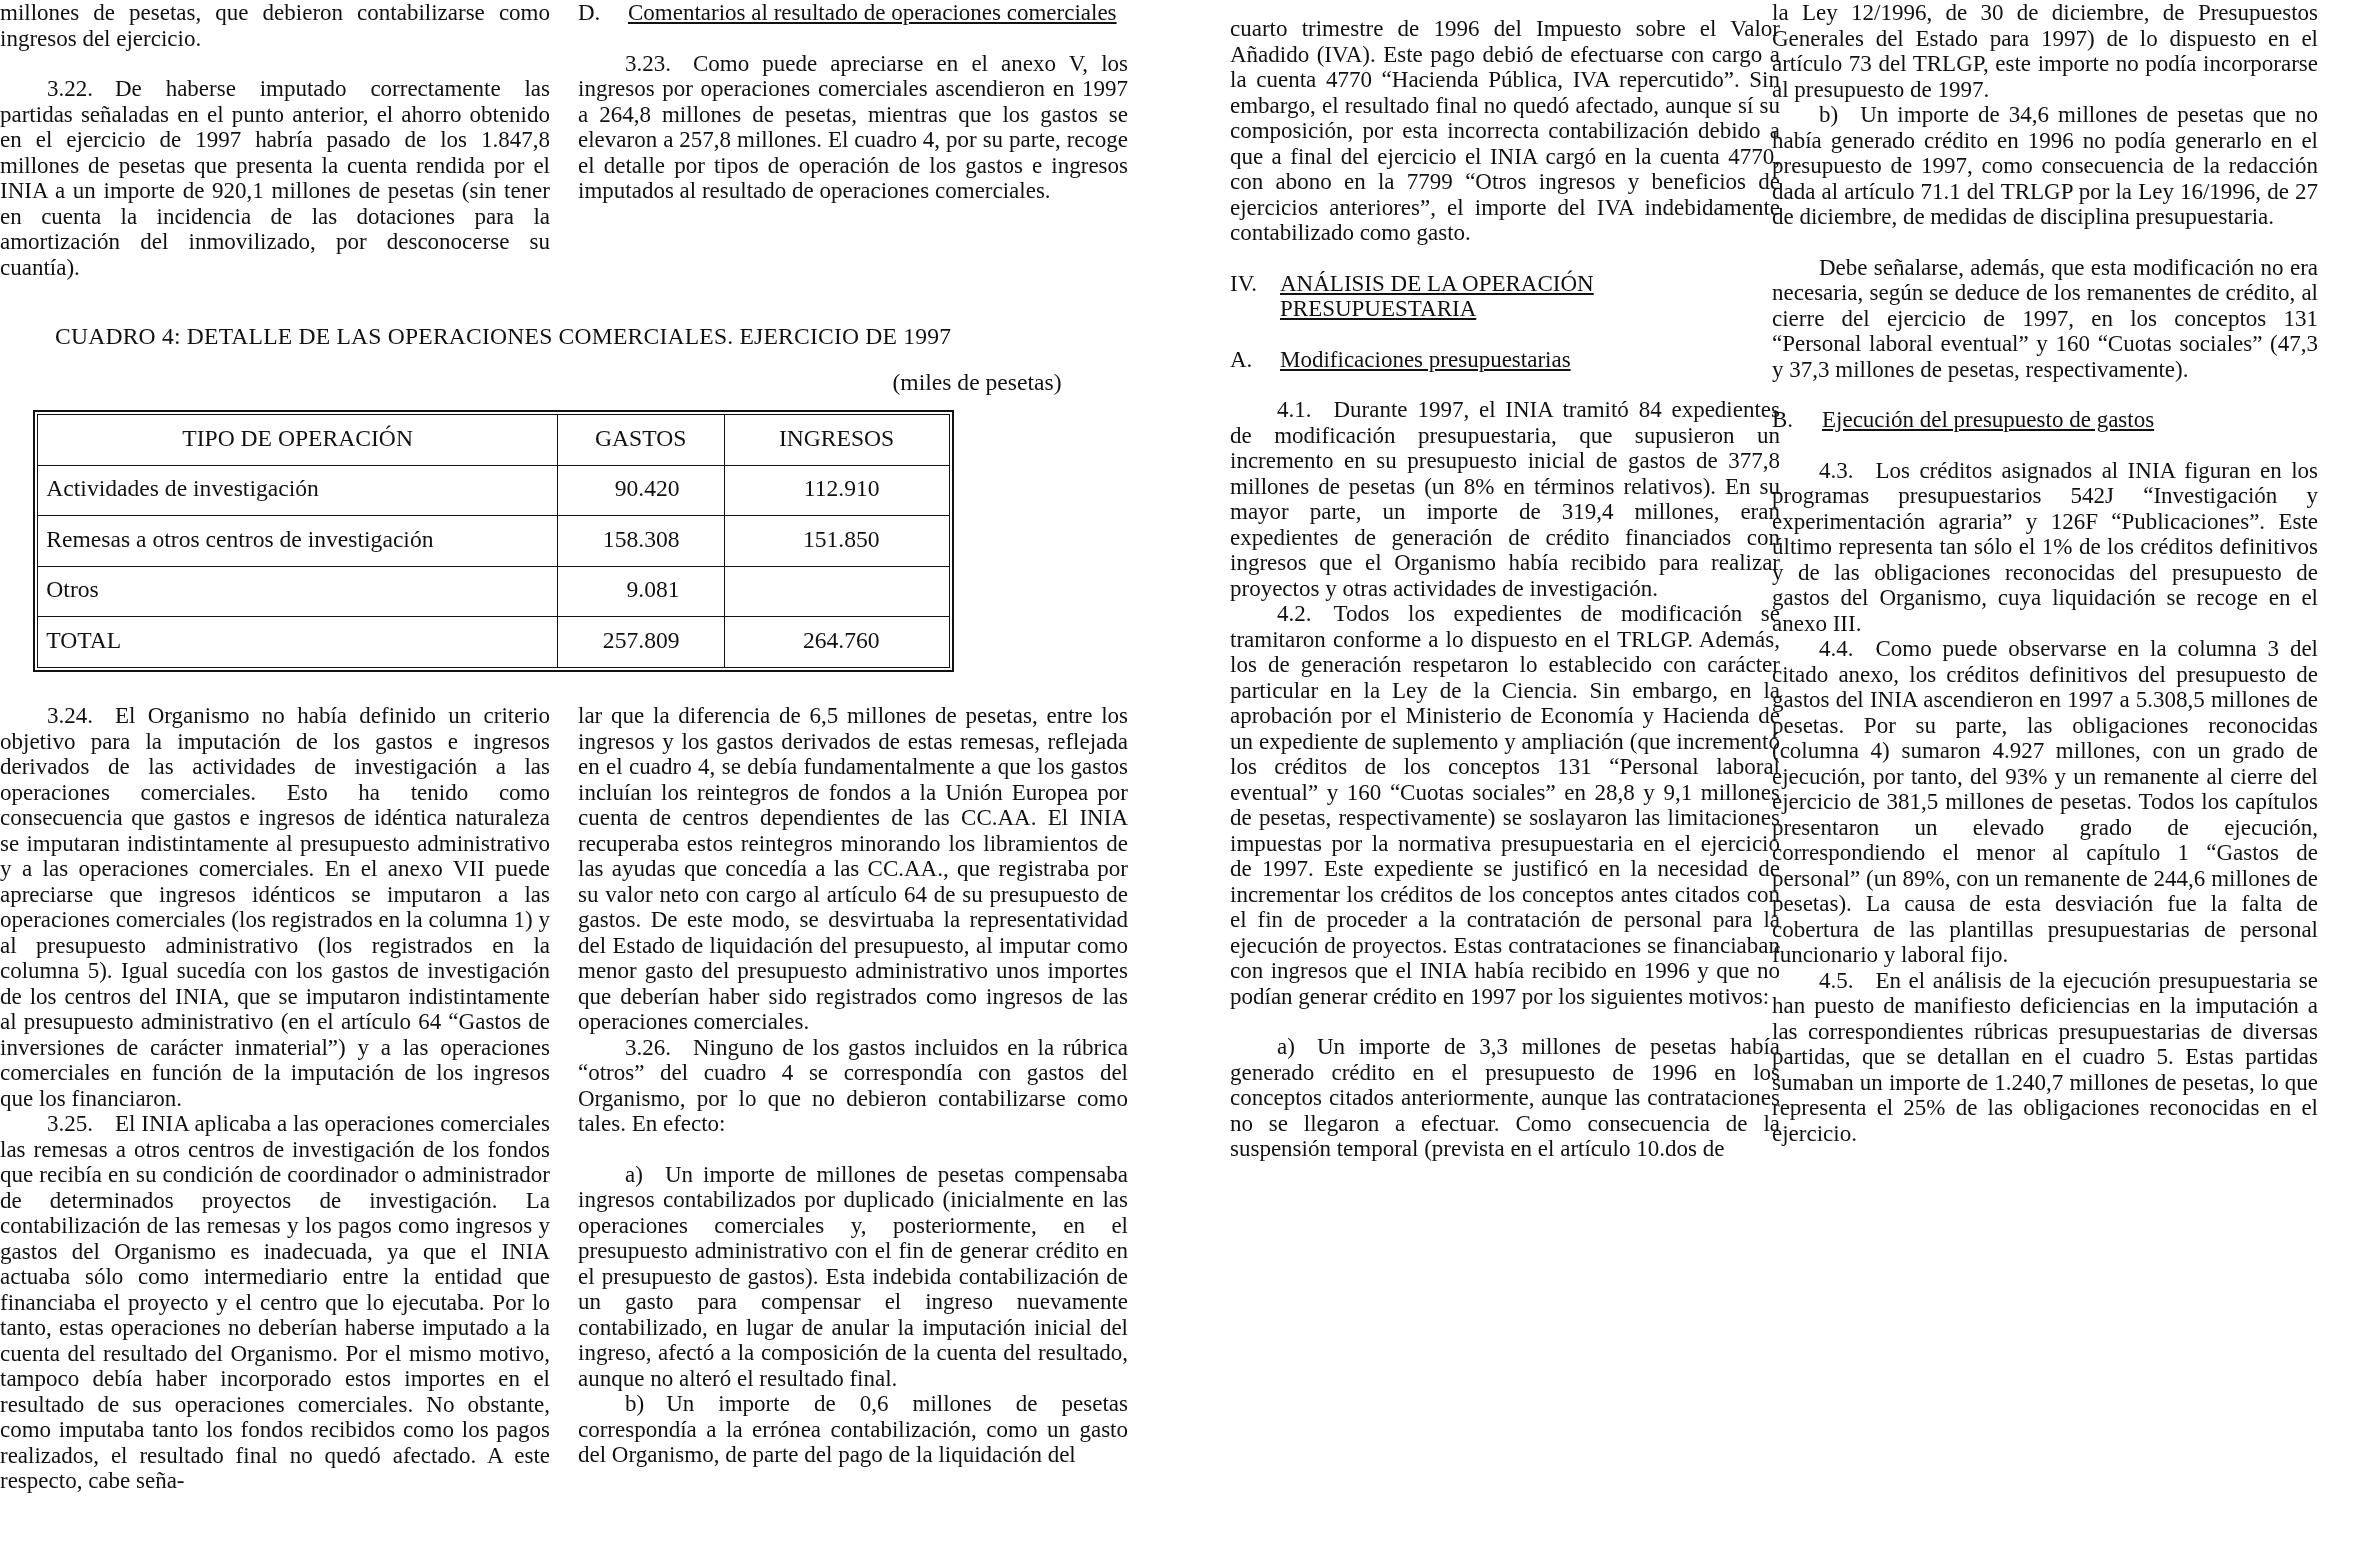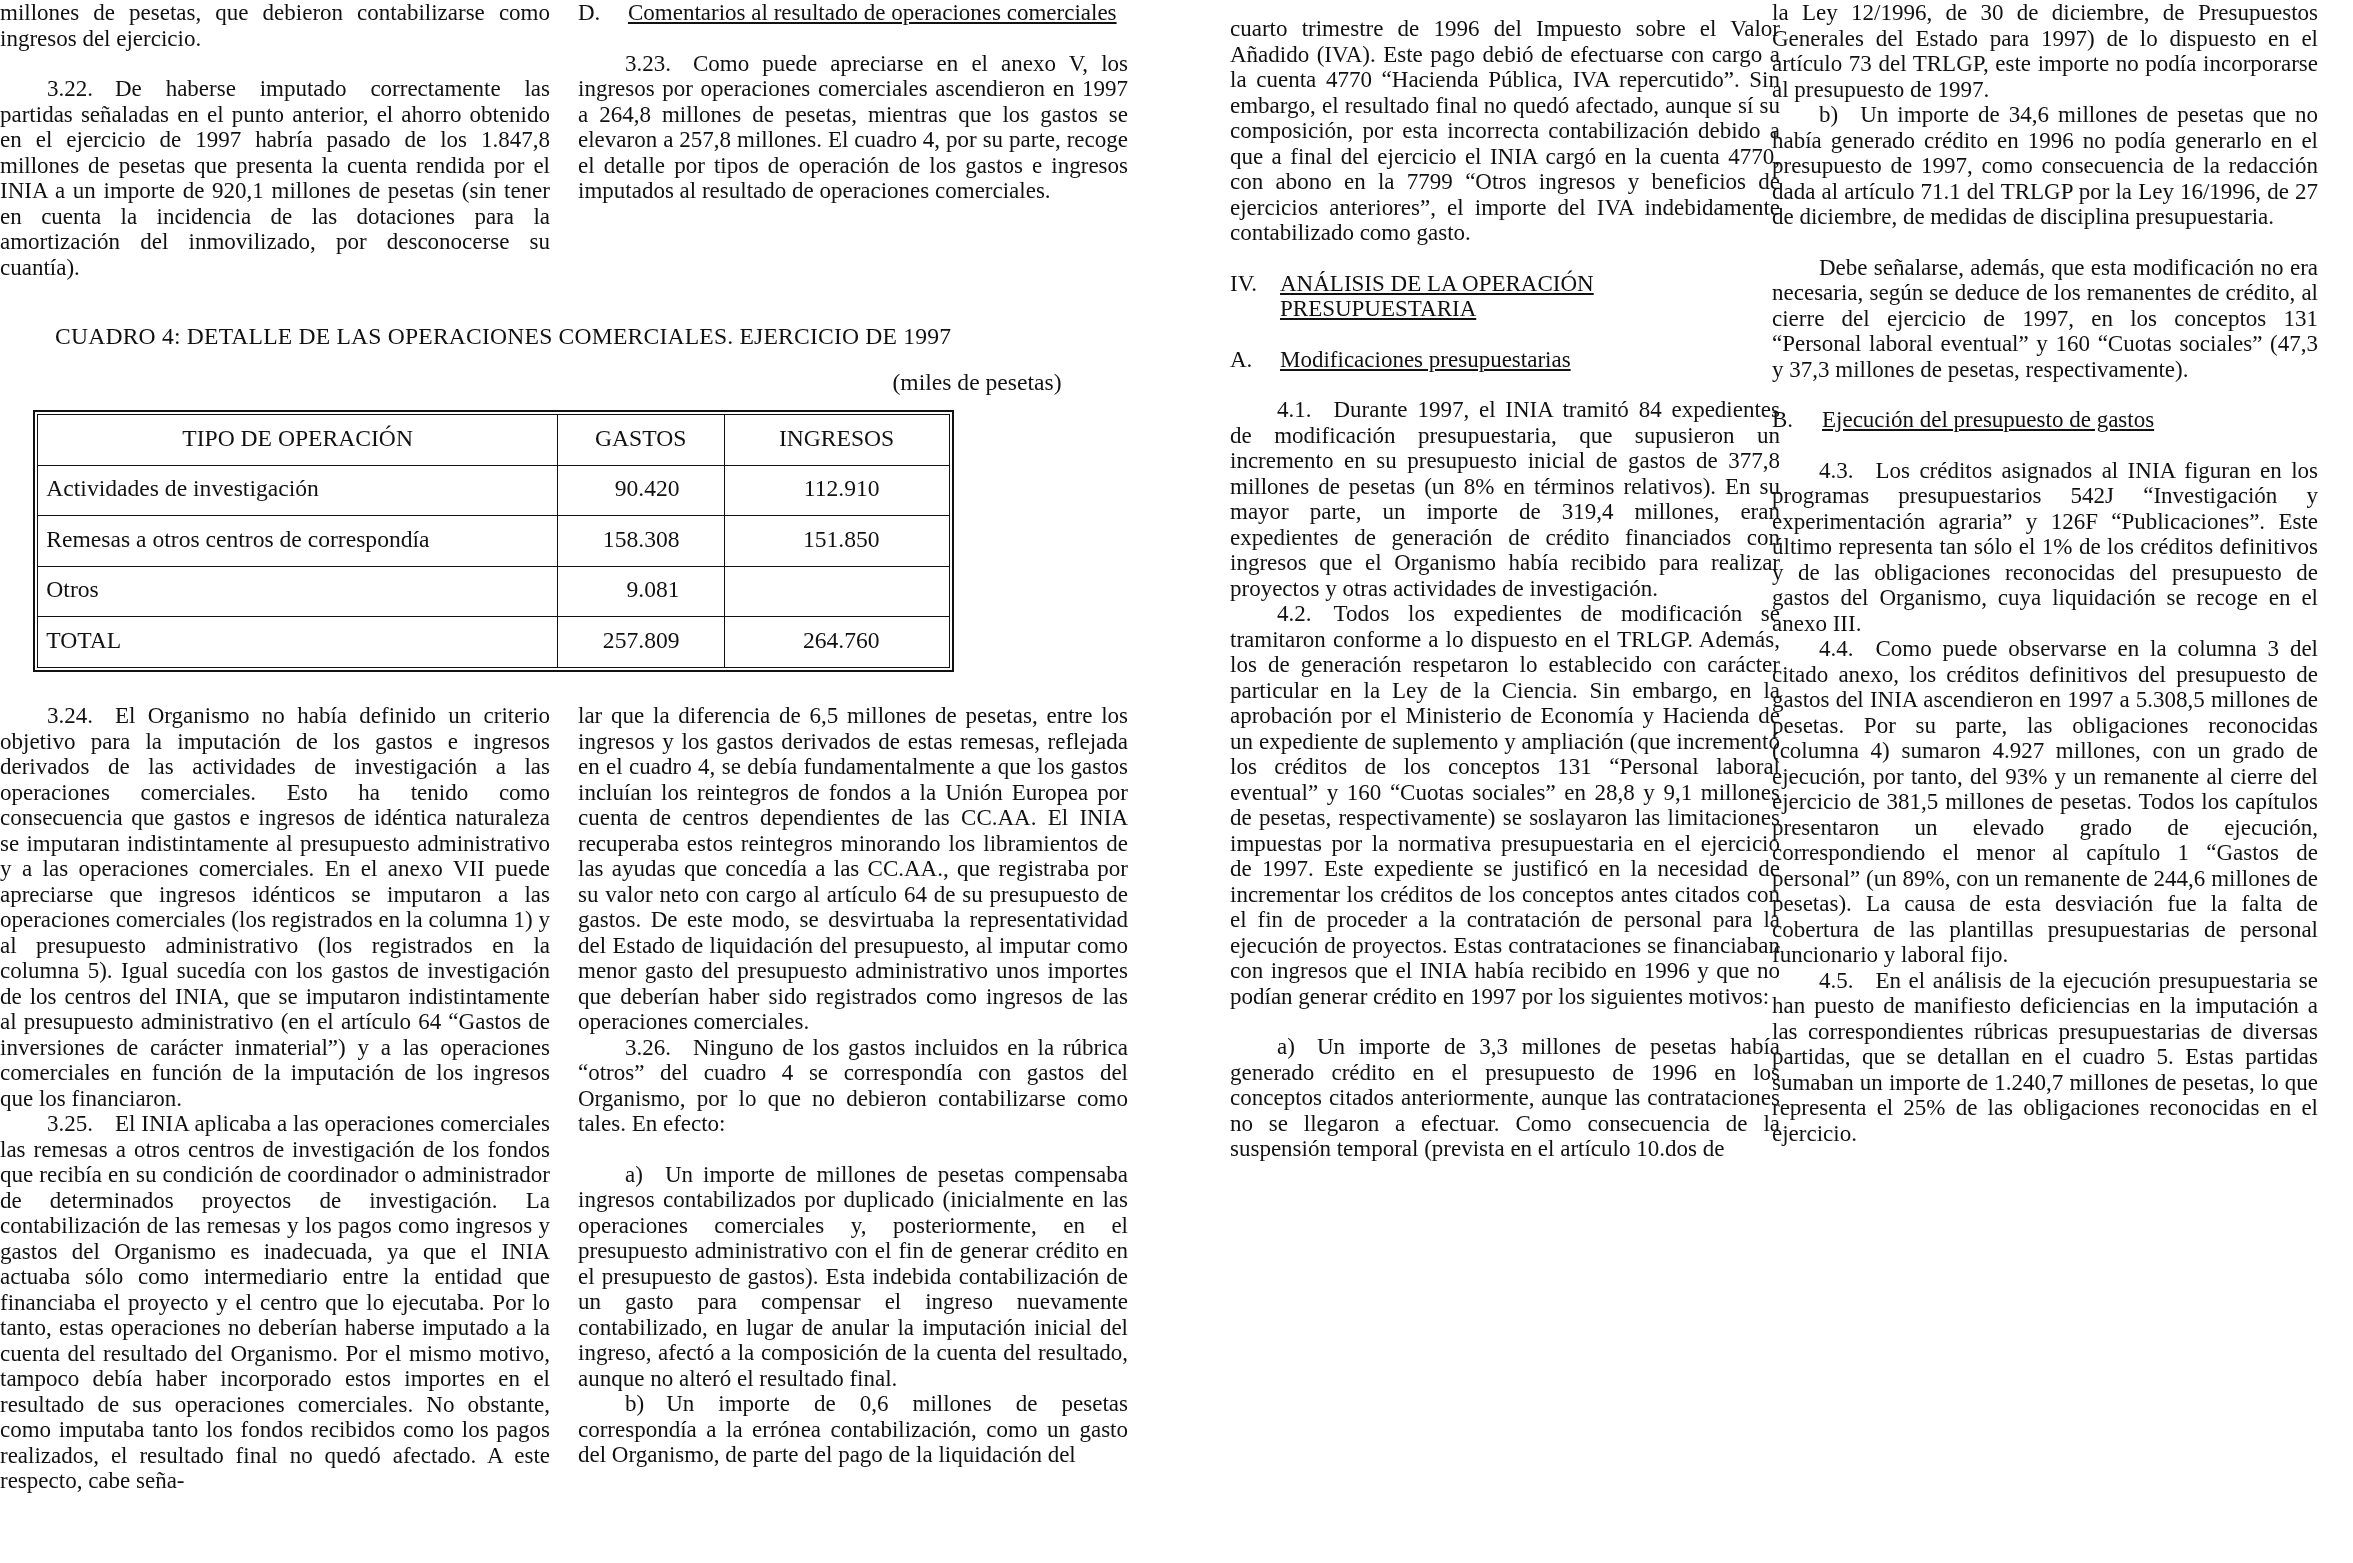--- a/index.html
+++ b/index.html
@@ -92,21 +92,21 @@
       <th>TIPO DE OPERACIÓN</th>
       <th>GASTOS</th>
       <th>INGRESOS</th>
     </tr>
     <tr>
       <td>Actividades de investigación</td>
       <td class="num-g">90.420</td>
       <td class="num-i">112.910</td>
     </tr>
     <tr>
-      <td>Remesas a otros centros de correspondía</td>
+      <td>Remesas a otros centros de investigación</td>
       <td class="num-g">158.308</td>
       <td class="num-i">151.850</td>
     </tr>
     <tr>
       <td>Otros</td>
       <td class="num-g">9.081</td>
       <td class="num-i"></td>
     </tr>
     <tr class="total">
       <td class="lbl">TOTAL</td>

